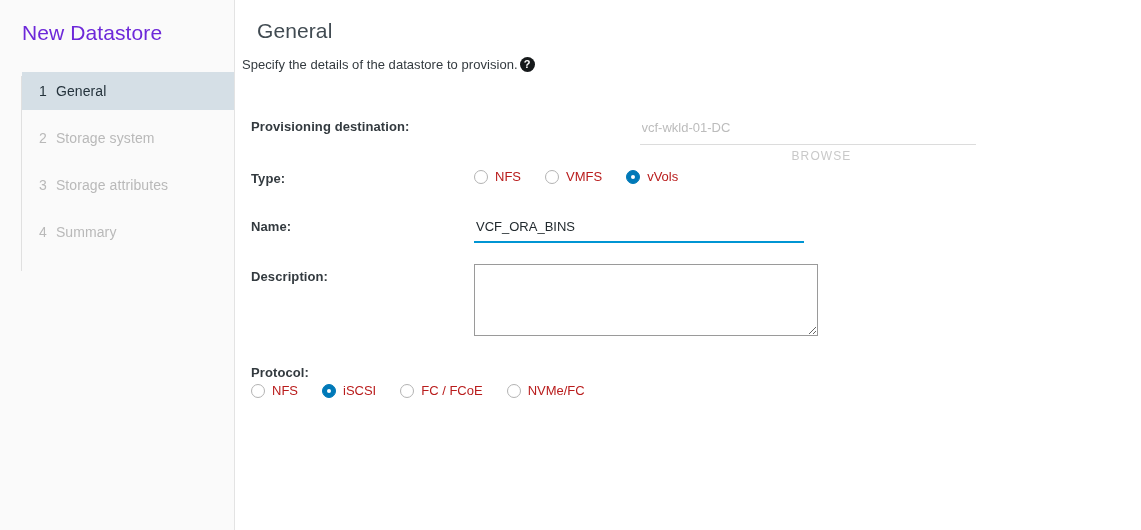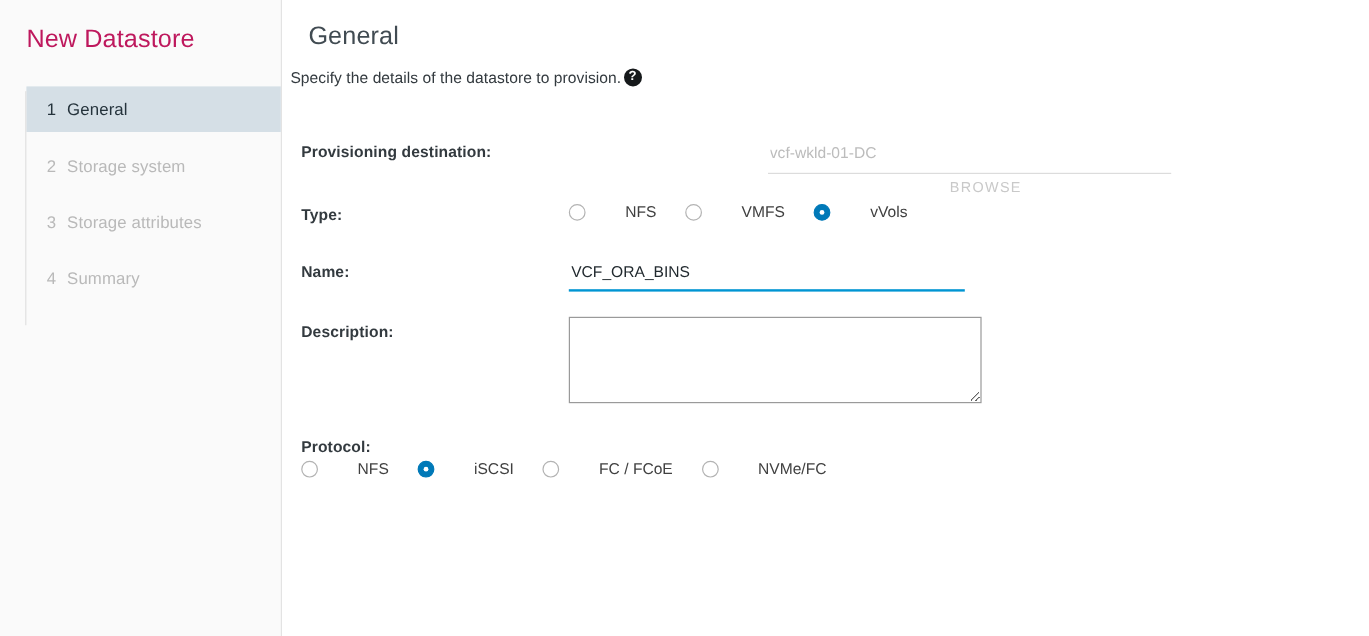--- a/index.html
+++ b/index.html
@@ -29,21 +29,21 @@
     min-width: 235px;
     height: 530px;
     background: #fafafa;
     border-right: 1px solid #e3e3e3;
     box-sizing: border-box;
     position: relative;
   }
   .wizard-title {
     font-size: 21px;
     font-weight: 400;
-    color: #be185d;
+    color: #6d28d9;
     letter-spacing: 0.1px;
     padding: 20px 0 0 22px;
     margin: 0;
     line-height: 26px;
   }
   .steps {
     position: relative;
     margin-top: 26px;
     padding-left: 22px;
     box-sizing: border-box;
@@ -192,24 +192,23 @@
   .radio-group {
     display: flex;
     align-items: center;
     padding-top: 3px;
   }
   .radio-item {
     display: flex;
     align-items: center;
     margin-right: 24px;
     font-size: 13px;
-    color: #404040;
+    color: #b91c1c;
     cursor: pointer;
     white-space: nowrap;
-    gap: 26px;
   }
   .radio-item:last-child { margin-right: 0; }
   .radio-mark {
     width: 14px;
     height: 14px;
     border-radius: 50%;
     border: 1px solid #b3b3b3;
     background: #ffffff;
     box-sizing: border-box;
     margin-right: 7px;

